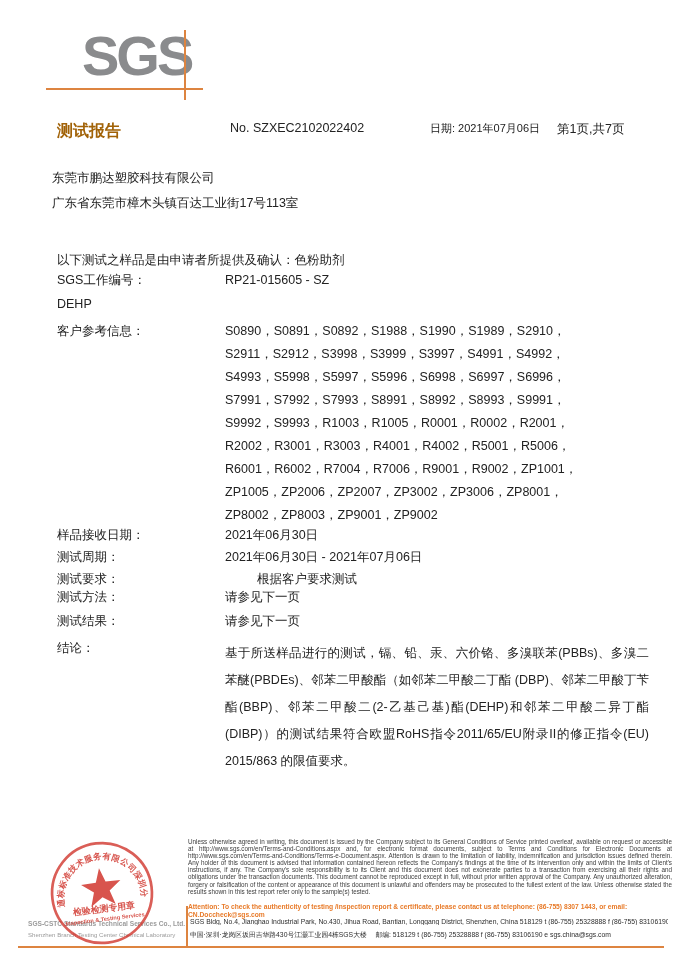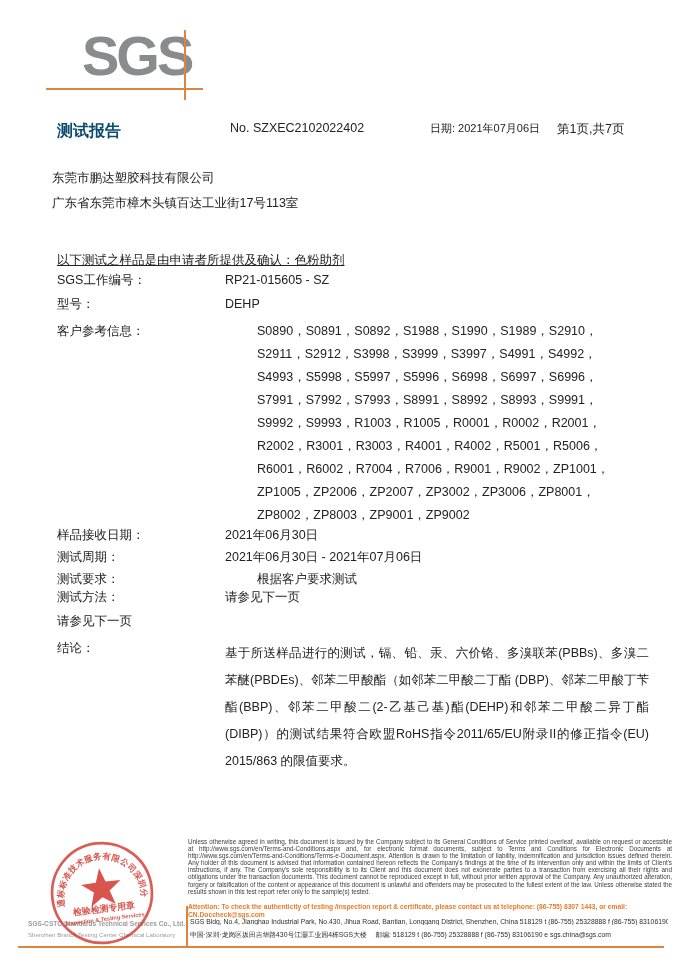--- a/index.html
+++ b/index.html
@@ -9,34 +9,34 @@
   }
   
   .logo-text{
     position:absolute;left:82px;top:28px;font-size:56px;font-weight:bold;
     color:#8a8b8d;letter-spacing:-3px;line-height:1;
   }
   .logo-hline{position:absolute;left:46px;top:88px;width:157px;height:2px;background:#dd8440;}
   .logo-vline{position:absolute;left:184px;top:30px;width:2px;height:70px;background:#dd8440;}
   
   .hdr{position:absolute;top:121px;height:22px;white-space:nowrap;}
-  .hdr-title{left:57px;font-size:16px;font-weight:bold;color:#0c4a6e;}
+  .hdr-title{left:57px;font-size:16px;font-weight:bold;color:#a16207;}
   .hdr-no{left:230px;font-size:12.5px;}
   .hdr-date{left:430px;font-size:11px;}
   .hdr-page{left:557px;font-size:12.5px;}
   
   .applicant{position:absolute;left:52px;top:166px;font-size:12.5px;line-height:25px;}
   
-  .sample-statement{position:absolute;left:57px;top:252px;font-size:12.5px;text-decoration:underline;}
+  .sample-statement{position:absolute;left:57px;top:252px;font-size:12.5px;}
   
   .fields{position:absolute;left:57px;top:272px;width:592px;font-size:12.5px;}
   .frow{display:flex;align-items:flex-start;margin-bottom:8px;}
   .frow .lbl{width:168px;flex:0 0 168px;line-height:16px;}
   .frow .val{flex:1;line-height:16px;}
-  .frow.ref .val div{line-height:23px;margin-left:32px;}
+  .frow.ref .val div{line-height:23px;}
   .frow.ref{margin-bottom:0;}
   .frow.received,.frow.period{margin-bottom:6px;}
   .frow.requested{margin-bottom:2px;gap:32px;}
   .frow.results{margin-bottom:11px;}
   .frow.conclusion .val{line-height:27px;text-align:justify;}
   
   .legal{
     position:absolute;left:188px;top:838px;width:484px;
     font-size:6.3px;line-height:7.1px;text-align:justify;color:#3c3c3c;
   }
@@ -75,21 +75,20 @@
   </div>
 
   <div class="sample-statement">以下测试之样品是由申请者所提供及确认：色粉助剂</div>
 
   <div class="fields">
     <div class="frow">
       <div class="lbl">SGS工作编号：</div>
       <div class="val">RP21-015605 - SZ</div>
     </div>
     <div class="frow">
-      <div class="lbl">型号：</div>
       <div class="val">DEHP</div>
     </div>
     <div class="frow ref">
       <div class="lbl" style="line-height:23px">客户参考信息：</div>
       <div class="val">
         <div>S0890，S0891，S0892，S1988，S1990，S1989，S2910，</div>
         <div>S2911，S2912，S3998，S3999，S3997，S4991，S4992，</div>
         <div>S4993，S5998，S5997，S5996，S6998，S6997，S6996，</div>
         <div>S7991，S7992，S7993，S8991，S8992，S8993，S9991，</div>
         <div>S9992，S9993，R1003，R1005，R0001，R0002，R2001，</div>
@@ -109,20 +108,21 @@
     </div>
     <div class="frow requested">
       <div class="lbl">测试要求：</div>
       <div class="val">根据客户要求测试</div>
     </div>
     <div class="frow">
       <div class="lbl">测试方法：</div>
       <div class="val">请参见下一页</div>
     </div>
     <div class="frow results">
+      <div class="lbl">测试结果：</div>
       <div class="val">请参见下一页</div>
     </div>
     <div class="frow conclusion">
       <div class="lbl">结论：</div>
       <div class="val">基于所送样品进行的测试，镉、铅、汞、六价铬、多溴联苯(PBBs)、多溴二苯醚(PBDEs)、邻苯二甲酸酯（如邻苯二甲酸二丁酯 (DBP)、邻苯二甲酸丁苄酯(BBP)、邻苯二甲酸二(2-乙基己基)酯(DEHP)和邻苯二甲酸二异丁酯(DIBP)）的测试结果符合欧盟RoHS指令2011/65/EU附录II的修正指令(EU) 2015/863 的限值要求。</div>
     </div>
   </div>
 
   <div class="legal">Unless otherwise agreed in writing, this document is issued by the Company subject to its General Conditions of Service printed overleaf, available on request or accessible at http://www.sgs.com/en/Terms-and-Conditions.aspx and, for electronic format documents, subject to Terms and Conditions for Electronic Documents at http://www.sgs.com/en/Terms-and-Conditions/Terms-e-Document.aspx. Attention is drawn to the limitation of liability, indemnification and jurisdiction issues defined therein. Any holder of this document is advised that information contained hereon reflects the Company's findings at the time of its intervention only and within the limits of Client's instructions, if any. The Company's sole responsibility is to its Client and this document does not exonerate parties to a transaction from exercising all their rights and obligations under the transaction documents. This document cannot be reproduced except in full, without prior written approval of the Company. Any unauthorized alteration, forgery or falsification of the content or appearance of this document is unlawful and offenders may be prosecuted to the fullest extent of the law. Unless otherwise stated the results shown in this test report refer only to the sample(s) tested.</div>
   <div class="attention">Attention: To check the authenticity of testing /inspection report &amp; certificate, please contact us at telephone: (86-755) 8307 1443, or email: CN.Doccheck@sgs.com</div>

